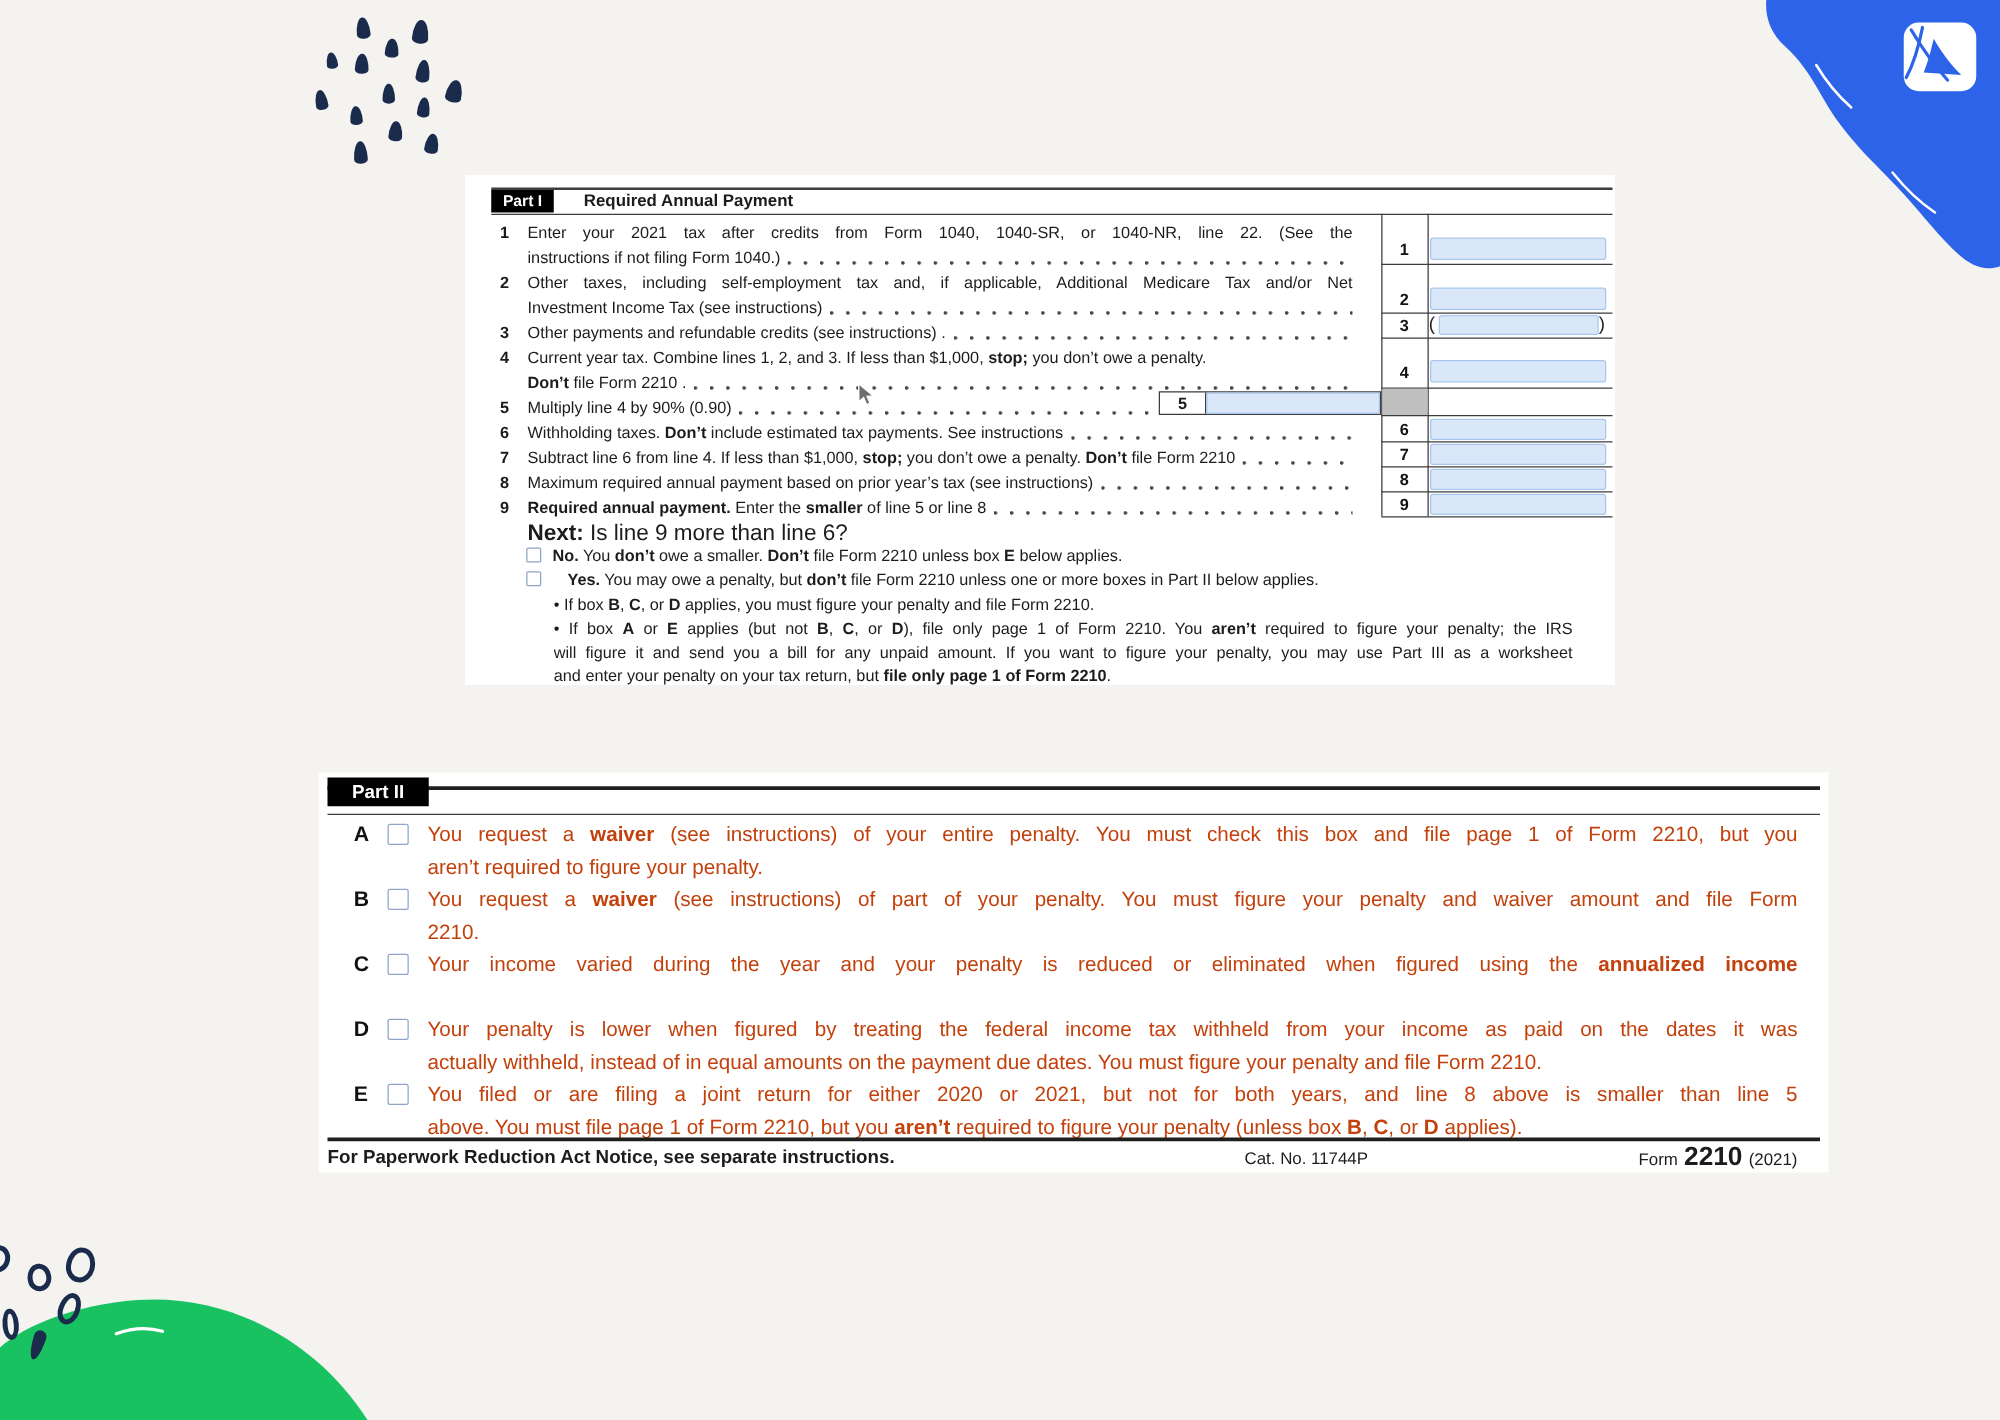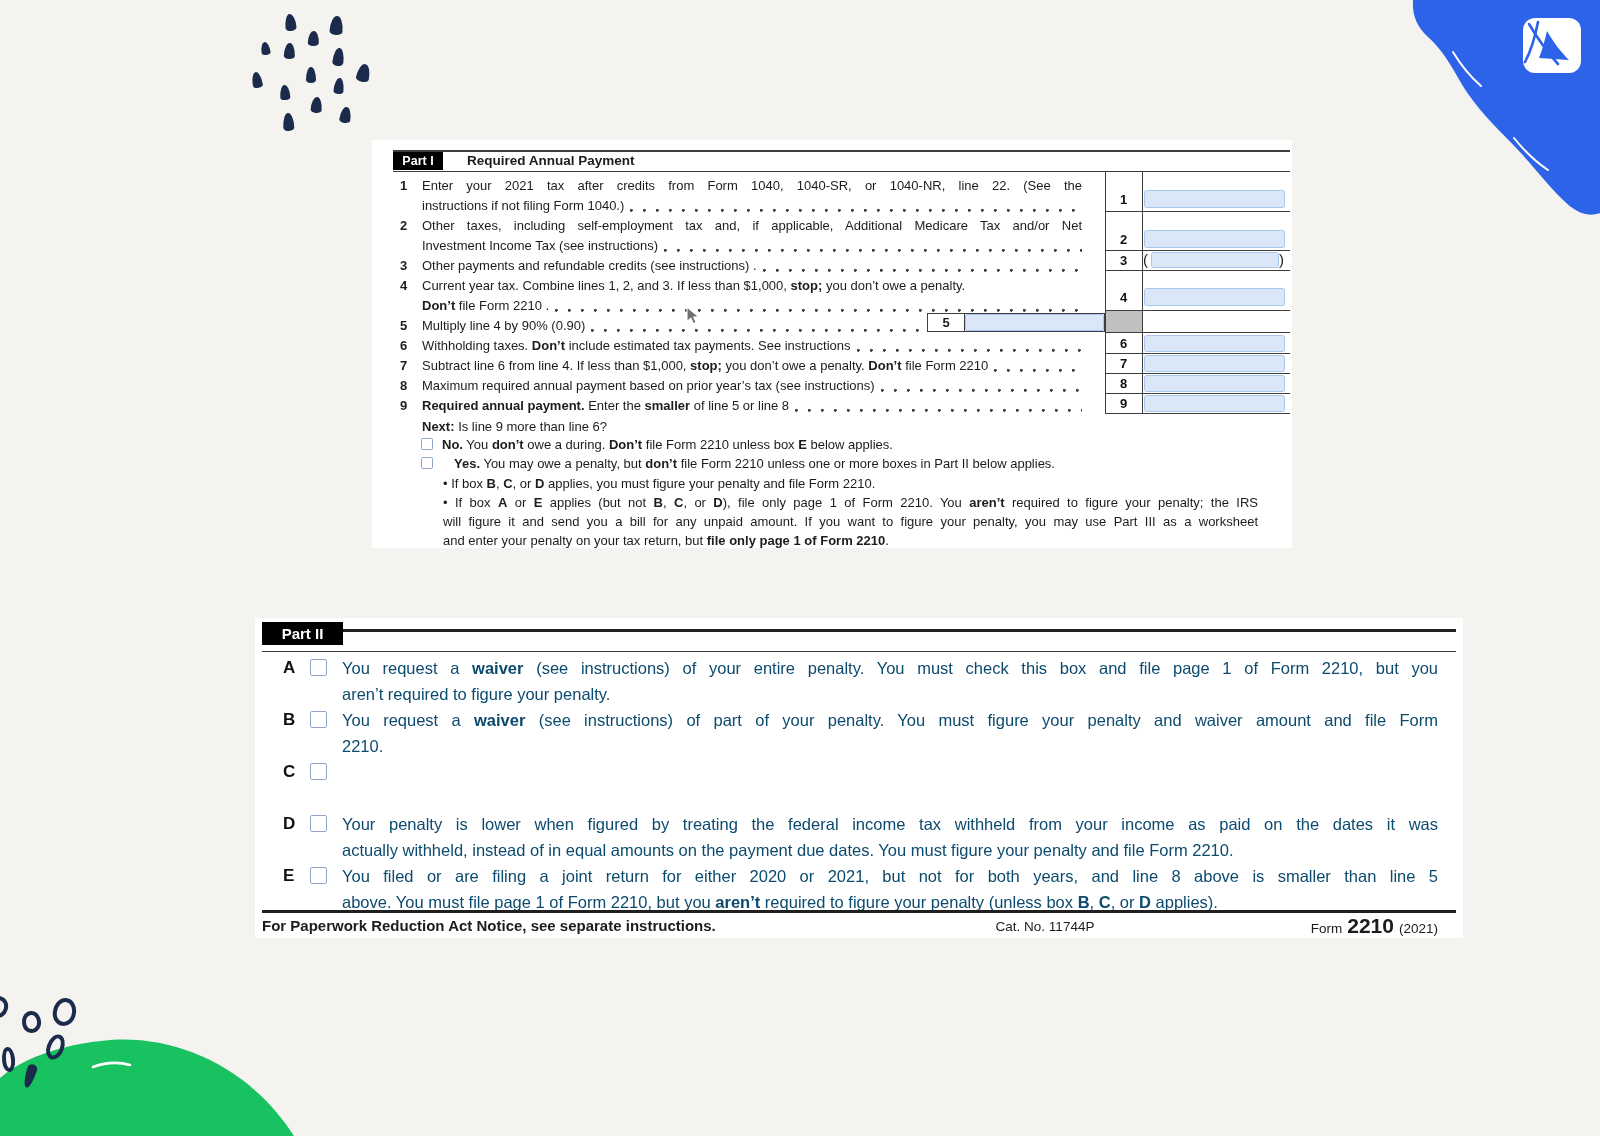--- a/index.html
+++ b/index.html
@@ -27,32 +27,32 @@
   .jl{text-align:justify;text-align-last:justify;}
   .fx{display:flex;}
   .leader{flex:1 1 auto;margin-left:6px;min-width:8px;
           background-image:radial-gradient(circle at 1.3px 1.3px,#454545 1.25px,transparent 1.7px);
           background-size:13px 3px;background-repeat:repeat-x;background-position:left bottom 4px;}
   .bb{font-weight:bold;}
   .cb{display:inline-block;width:12px;height:12px;background:#fff;border:1px solid #8fa5c6;
       border-radius:1.5px;flex:none;box-sizing:border-box;}
   .p1check{position:absolute;left:49px;display:flex;font-size:13px;line-height:19px;align-items:flex-start;}
   .p1check .cb{margin-top:3px;margin-right:9px;}
-  .nextline{position:absolute;left:50px;font-size:13px;line-height:19px;}
+  .nextline{position:absolute;left:50px;font-size:18px;line-height:19px;}
   .bullets{position:absolute;left:71px;width:815px;font-size:13px;line-height:19px;}
   .bullets .tl{line-height:19px;}
   
   .p2head{position:absolute;display:flex;align-items:baseline;gap:9px;}
   .p2title{font-weight:bold;font-size:17.5px;}
   .p2sub{font-size:16px;}
   .p2row{position:absolute;left:0;width:100%;}
   .letter{position:absolute;left:28px;top:0;font-weight:bold;font-size:17px;line-height:26px;color:#111;}
   .cb2{position:absolute;left:55px;top:4px;width:17px;height:17px;border:1.5px solid #8fa5c8;
        border-radius:2px;background:#fff;box-sizing:border-box;}
-  .p2text{position:absolute;left:87px;width:1096px;font-size:16.5px;line-height:26px;color:#0c4a6e;}
+  .p2text{position:absolute;left:87px;width:1096px;font-size:16.5px;line-height:26px;color:#c2410c;}
   .p2text .tl{line-height:26px;}
   .footer-left{position:absolute;left:7px;font-weight:bold;font-size:15px;}
   .footer-center{position:absolute;left:680px;width:220px;text-align:center;font-size:13.5px;}
   .footer-right{position:absolute;right:25px;display:flex;align-items:baseline;gap:5px;font-size:13.5px;}
   .formnum{font-weight:bold;font-size:21px;}
   
   .drop{position:absolute;background:#1b2b4c;border-radius:50% 50% 50% 50% / 82% 82% 20% 20%;}
   .ring{position:absolute;border:4px solid #1b2b4c;border-radius:50% 48% 52% 50% / 55% 50% 50% 45%;
         background:transparent;box-sizing:border-box;}
   .comma{position:absolute;background:#1b2b4c;border-radius:50% 50% 50% 50% / 20% 20% 82% 82%;}
@@ -202,21 +202,21 @@
             <span><span class="bb">Required annual payment.</span><span>  Enter the </span><span class="bb">smaller</span><span> of line 5 or line 8</span></span>
             <span class="leader"></span>
           </div>
       </div>
     </div>
 
     <div class="nextline" style="top:277px;"><span class="bb">Next:</span><span>  Is line 9 more than line 6?</span></div>
 
     <div class="p1check" style="top:295px;">
       <span class="cb"></span>
-      <div><span class="bb">No.</span><span> You </span><span class="bb">don’t</span><span> owe a during. </span><span class="bb">Don’t</span><span> file Form 2210 unless box </span><span class="bb">E</span><span> below applies.</span></div>
+      <div><span class="bb">No.</span><span> You </span><span class="bb">don’t</span><span> owe a smaller. </span><span class="bb">Don’t</span><span> file Form 2210 unless box </span><span class="bb">E</span><span> below applies.</span></div>
     </div>
     <div class="p1check" style="top:314px;gap:12px;">
       <span class="cb"></span>
       <div><span class="bb">Yes.</span><span> You may owe a penalty, but </span><span class="bb">don’t</span><span> file Form 2210 unless one or more boxes in Part II below applies.</span></div>
     </div>
 
     <div class="bullets" style="top:334px;"><span>• If box </span><span class="bb">B</span><span>, </span><span class="bb">C</span><span>, or </span><span class="bb">D</span><span> applies, you must figure your penalty and file Form 2210.</span></div>
     <div class="bullets" style="top:353px;">
       <div class="tl jl"><span>• If box </span><span class="bb">A</span><span> or </span><span class="bb">E</span><span> applies (but not </span><span class="bb">B</span><span>, </span><span class="bb">C</span><span>, or </span><span class="bb">D</span><span>), file only page 1 of Form 2210. You </span><span class="bb">aren’t</span><span> required to figure your penalty; the IRS</span></div>
       <div class="tl jl"><span>will figure it and send you a bill for any unpaid amount. If you want to figure your penalty, you may use Part III as a worksheet</span></div>
@@ -288,20 +288,21 @@
       <div class="p2text">
         <div class="tl jl"><span>You request a </span><span class="bb">waiver</span><span> (see instructions) of part of your penalty. You must figure your penalty and waiver amount and file Form</span></div>
         <div class="tl"><span>2210.</span></div>
       </div>
     </div>
 
     <div class="p2row" style="top:141px;">
       <span class="letter">C</span>
       <span class="cb2"></span>
       <div class="p2text">
+        <div class="tl jl"><span>Your income varied during the year and your penalty is reduced or eliminated when figured using the </span><span class="bb">annualized income</span></div>
       </div>
     </div>
 
     <div class="p2row" style="top:193px;">
       <span class="letter">D</span>
       <span class="cb2"></span>
       <div class="p2text">
         <div class="tl jl"><span>Your penalty is lower when figured by treating the federal income tax withheld from your income as paid on the dates it was</span></div>
         <div class="tl"><span>actually withheld, instead of in equal amounts on the payment due dates. You must figure your penalty and file Form 2210.</span></div>
       </div>

